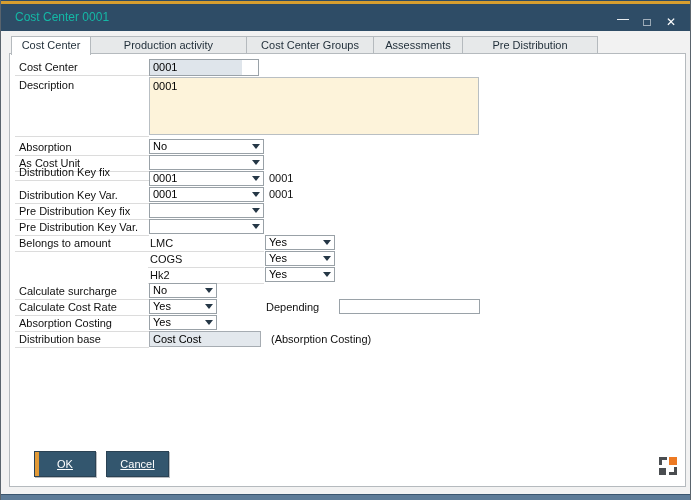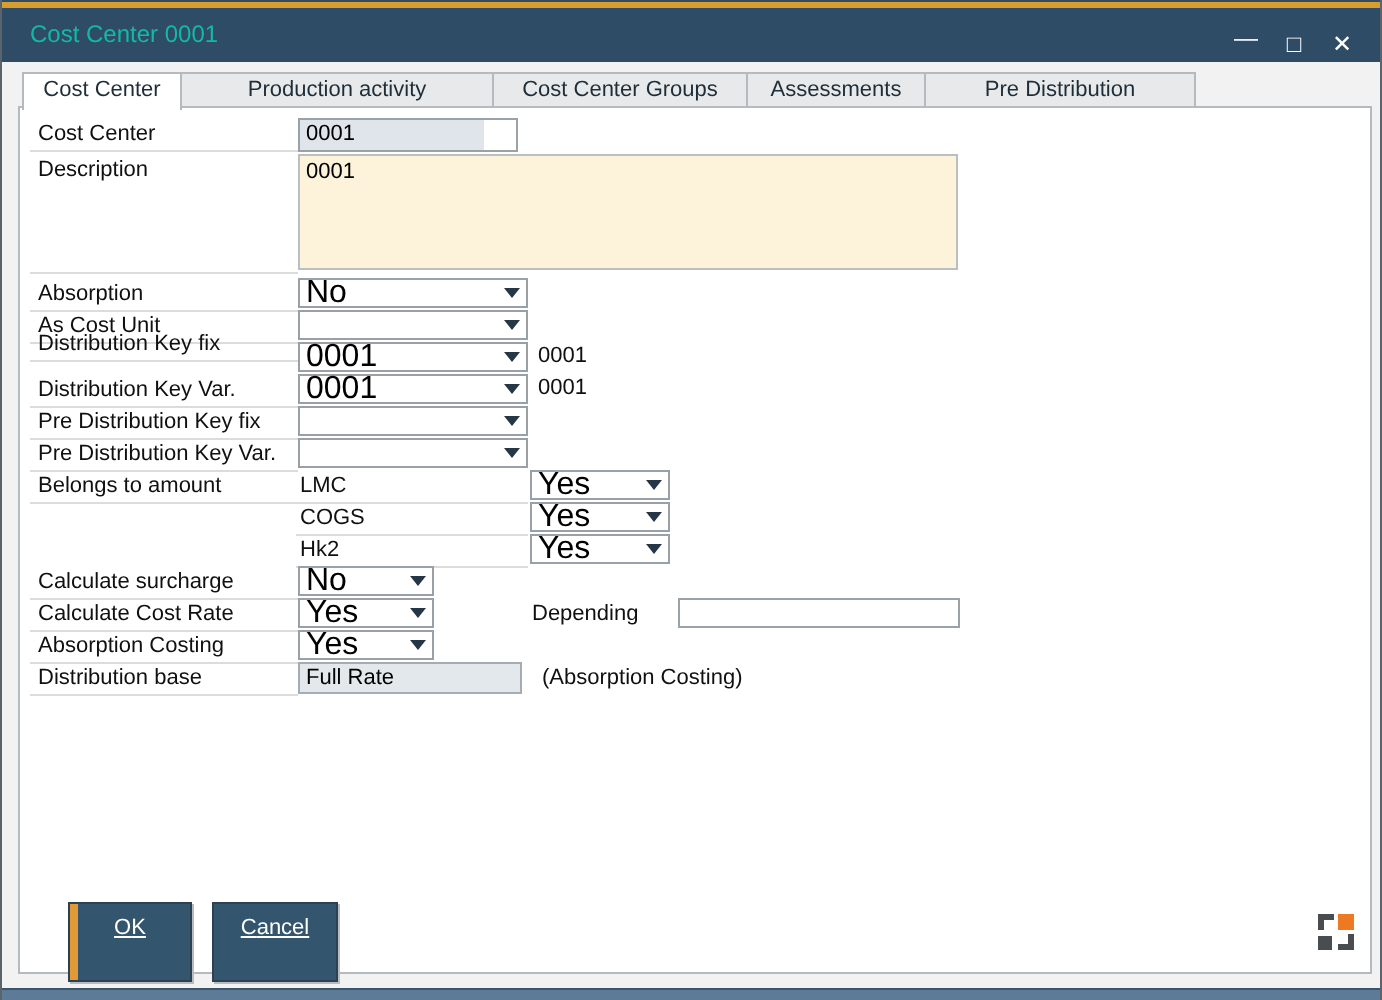--- a/index.html
+++ b/index.html
@@ -22,27 +22,27 @@
   .tab:first-child{margin-left:0;}
   .tab.active{background:#ffffff;height:19px;border-bottom:none;z-index:4;}
   .panel{position:absolute;left:8px;top:53px;width:677px;height:434px;background:#ffffff;
          border:1px solid #b5babe;box-sizing:border-box;z-index:1;}
   .lbl{position:absolute;left:14px;width:134px;height:17px;box-sizing:border-box;z-index:2;
        border-bottom:1px solid #dcdcdc;font-size:11px;color:#101010;padding:2px 0 0 4px;
        white-space:nowrap;overflow:hidden;}
   .sublbl{position:absolute;left:147px;width:116px;height:17px;box-sizing:border-box;z-index:2;
        border-bottom:1px solid #dcdcdc;font-size:11px;color:#101010;padding:2px 0 0 2px;white-space:nowrap;}
   .combo{position:absolute;height:15px;background:#ffffff;border:1px solid #99a1a7;
-       box-sizing:border-box;font-size:16px;line-height:13px;padding-left:3px;z-index:2;cursor:default;color:#000;}
+       box-sizing:border-box;font-size:11px;line-height:13px;padding-left:3px;z-index:2;cursor:default;color:#000;}
   .combo .arrow{position:absolute;right:3px;top:4px;width:0;height:0;
        border-left:4px solid transparent;border-right:4px solid transparent;border-top:5px solid #253746;}
   .txt{position:absolute;font-size:11px;color:#101010;z-index:2;white-space:nowrap;}
   .field{position:absolute;box-sizing:border-box;border:1px solid #9aa2a8;font-size:11px;
        line-height:15px;padding-left:3px;z-index:2;color:#000;}
-  .btn{position:absolute;top:451px;height:40px;background:#33566e;color:#ffffff;font-size:11px;
+  .btn{position:absolute;top:451px;height:26px;background:#33566e;color:#ffffff;font-size:11px;
        text-align:center;line-height:24px;border:1px solid #2a4254;box-sizing:border-box;
        box-shadow:1px 1px 0 #b8bcc0;z-index:2;cursor:pointer;text-decoration:underline;}
   .btn .mn{text-decoration:underline;}
   .goldedge{position:absolute;left:0;top:0;bottom:0;width:4px;background:#e29a37;}
   .expandicon{position:absolute;left:656px;top:455px;width:22px;height:22px;z-index:2;cursor:pointer;}
   .bluebar{position:absolute;left:0;right:0;bottom:0;height:5px;background:#5d7b97;z-index:5;}
   .bluebarline{position:absolute;left:0;right:0;bottom:5px;height:1px;background:#3a556e;z-index:5;}
 </style>
 </head>
 <body>
@@ -146,21 +146,21 @@
   </div>
   <div class="txt" style="left:265px;top:301px;">Depending</div>
   <div class="field" style="left:338px;top:299px;width:141px;height:15px;background:#ffffff;">
     <span></span>
   </div>
   <div class="combo" style="left:148px;top:315px;width:68px;">
     <span>Yes</span>
     <span class="arrow"></span>
   </div>
   <div class="field" style="left:148px;top:331px;width:112px;height:16px;background:#e3e8ed;border-color:#a6acb2;">
-    <span>Full Rate</span>
+    <span>Cost Cost</span>
   </div>
   <div class="txt" style="left:270px;top:333px;">(Absorption Costing)</div>
 
   <div class="btn" style="left:33px;width:62px;">
     <div class="goldedge"></div>
     <span></span><span class="mn">O</span><span>K</span>
   </div>
   <div class="btn" style="left:105px;width:63px;">
     <span>C</span><span class="mn">a</span><span>ncel</span>
   </div>

